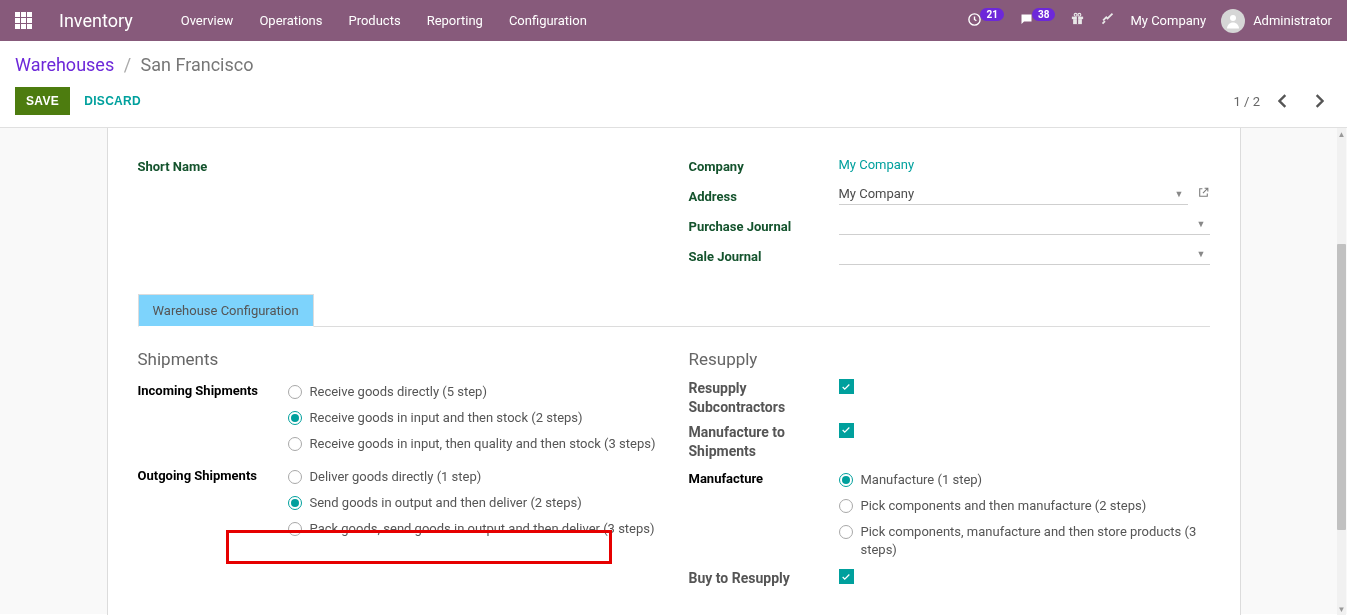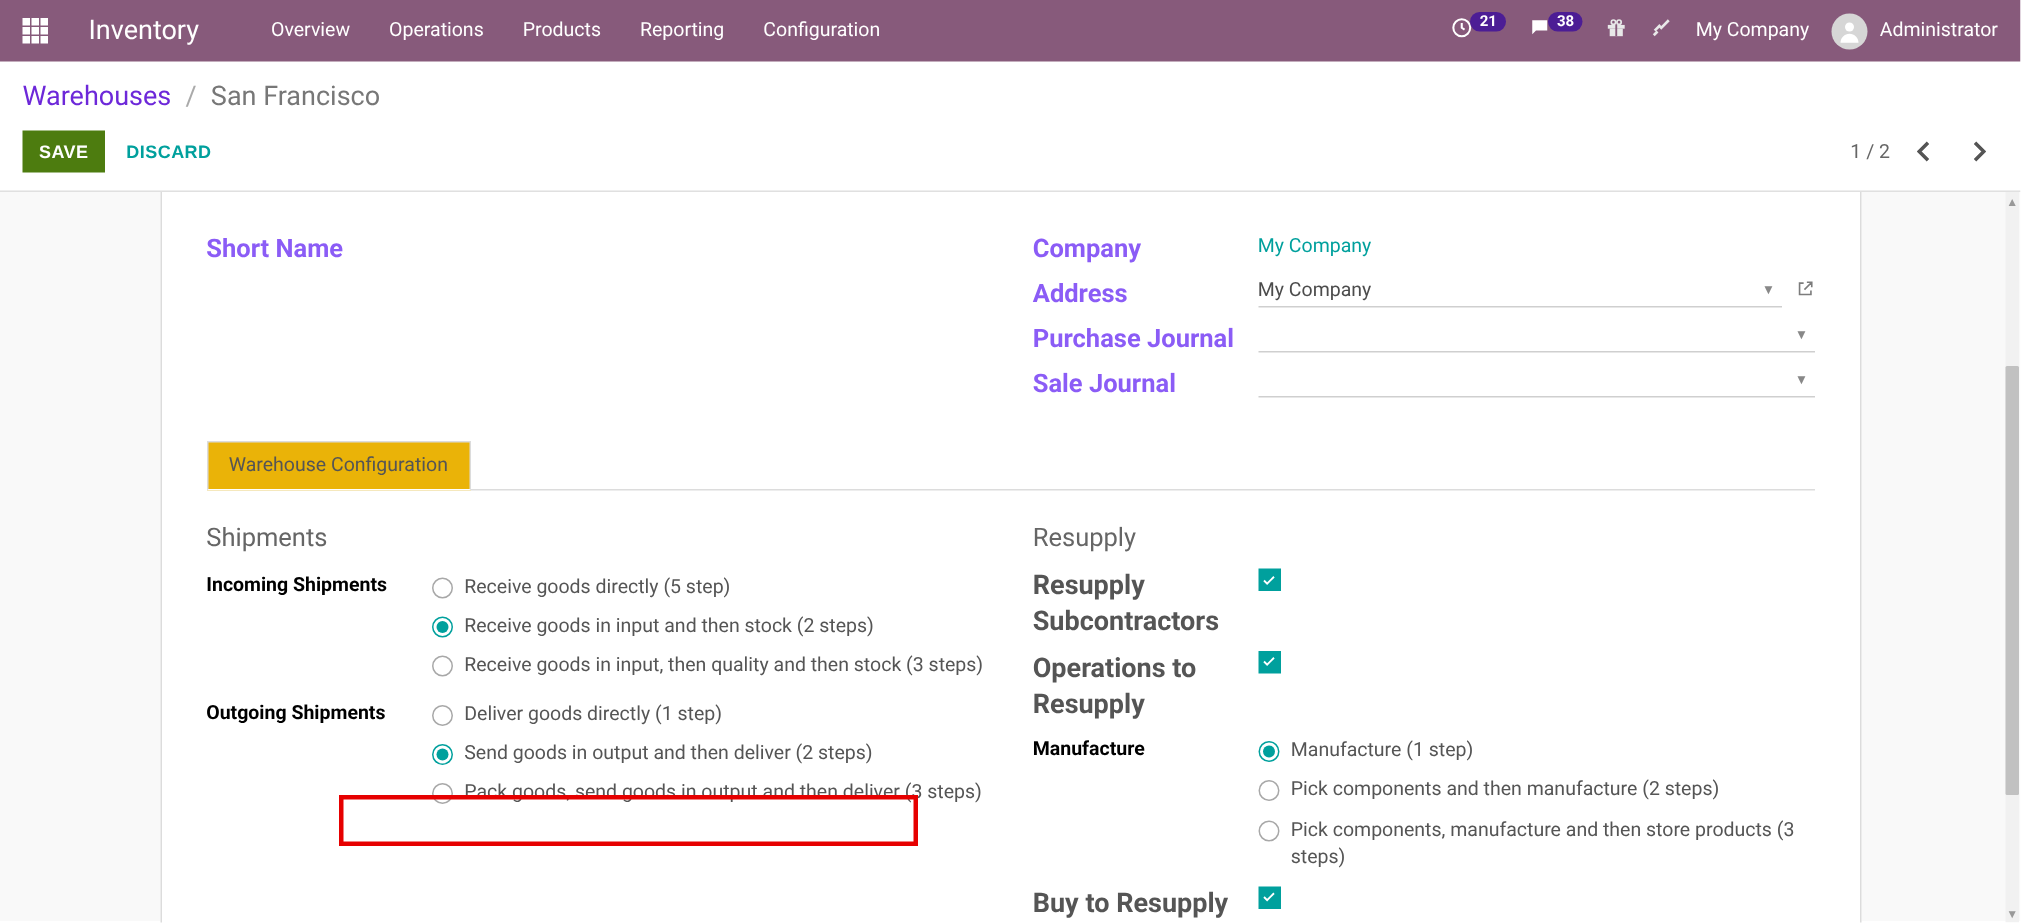--- a/index.html
+++ b/index.html
@@ -7,21 +7,21 @@
 
 .navbar { height: 41px; background: #875a7b; display: flex; align-items: center; padding: 0 15px; color: #fff; }
 .apps-icon { width: 22px; display: flex; flex-wrap: wrap; gap: 1px; cursor: pointer; }
 .apps-icon span { width: 5px; height: 5px; background: #fff; display: block; }
 .brand { font-size: 18px; font-weight: 400; margin-left: 22px; }
 .nav-menu { display: flex; margin-left: 36px; gap: 2px; }
 .nav-menu a { color: #fff; text-decoration: none; padding: 8px 12px; font-size: 13px; cursor: pointer; }
 .nav-right { margin-left: auto; display: flex; align-items: center; gap: 15px; }
 .badge-wrap { display: flex; align-items: center; cursor: pointer; position: relative; }
 .badge-icon { color: #fff; }
-.badge { background: #4c1d95; color: #fff; font-size: 10px; border-radius: 8px; padding: 1px 6px; font-weight: bold; margin-left: -2px; position: relative; top: -6px; }
+.badge { background: #6d28d9; color: #fff; font-size: 10px; border-radius: 8px; padding: 1px 6px; font-weight: bold; margin-left: -2px; position: relative; top: -6px; }
 .nav-icon { color: #e8e8e8; cursor: pointer; font-size: 15px; }
 .company { color: #fff; font-size: 13px; cursor: pointer; }
 .user { display: flex; align-items: center; gap: 8px; color: #fff; font-size: 13px; cursor: pointer; }
 .avatar { width: 24px; height: 24px; border-radius: 50%; background: #d6d6d6; display: flex; align-items: center; justify-content: center; }
 .avatar svg { width: 18px; height: 18px; fill: #fff; }
 
 .control-panel { padding: 13px 15px 12px; }
 .breadcrumb { font-size: 18px; }
 .breadcrumb a { color: #6d28d9; text-decoration: none; cursor: pointer; }
 .breadcrumb .sep { color: #aaa; margin: 0 5px; }
@@ -32,51 +32,51 @@
 .pager { display: flex; align-items: center; gap: 10px; font-size: 13px; color: #666; }
 .pager-btn { width: 26px; height: 26px; display: flex; align-items: center; justify-content: center; cursor: pointer; color: #666; }
 
 .sheet-bg { background: #f9f9f9; border-top: 1px solid #e0e0e0; height: 487px; position: relative; }
 .sheet { background: #fff; width: 1134px; margin: 0 auto; border: 1px solid #dcdcdc; border-top: none; min-height: 487px; padding: 24px 30px 30px; }
 
 .form-row { display: flex; }
 .form-col { flex: 1; }
 .form-col + .form-col { padding-left: 30px; }
 .field-row { display: flex; align-items: center; margin-bottom: 6px; min-height: 24px; }
-.field-label { width: 150px; font-weight: bold; color: #8b5cf6; font-size: 17px; padding-top: 4px; }
+.field-label { width: 150px; font-weight: bold; color: #14532d; font-size: 13px; padding-top: 4px; }
 .field-ctrl { flex: 1; }
 .text-input { border: none; border-bottom: 1px solid #4c4c4c; padding: 3px 0; width: 100%; font-size: 13px; outline: none; }
 .m2o-wrap { display: flex; align-items: center; }
 .m2o { flex: 1; border-bottom: 1px solid #cfcfcf; display: flex; align-items: center; justify-content: space-between; padding: 3px 0 3px 0; cursor: pointer; min-height: 22px; }
 .m2o .caret { color: #888; font-size: 9px; padding-right: 4px; }
 .ext-link { margin-left: 9px; color: #7c7c7c; cursor: pointer; font-size: 13px; }
 
 .tabs { display: flex; border-bottom: 1px solid #dcdcdc; margin-top: 22px; }
-.tab { border: 1px solid #dcdcdc; border-bottom: 1px solid #fff; background: #eab308; padding: 8px 14px; font-size: 13px; color: #555; margin-bottom: -1px; cursor: pointer; }
+.tab { border: 1px solid #dcdcdc; border-bottom: 1px solid #fff; background: #7dd3fc; padding: 8px 14px; font-size: 13px; color: #555; margin-bottom: -1px; cursor: pointer; }
 .tab-content { padding-top: 22px; }
 
 .section-title { font-size: 17px; color: #666; margin-bottom: 10px; font-weight: 400; }
 .group-grid { display: flex; gap: 30px; }
 .group-col { flex: 1; }
 
 .grow { display: flex; align-items: flex-start; margin-bottom: 2px; }
 .grow .glabel { width: 150px; font-weight: bold; color: #000000; font-size: 13px; padding-top: 4px; }
 .grow .gctrl { flex: 1; }
 
 .radio-item { display: flex; align-items: flex-start; gap: 8px; padding: 4px 0; cursor: pointer; }
 .radio { width: 14px; height: 14px; border: 1px solid #a8a8a8; border-radius: 50%; display: inline-flex; align-items: center; justify-content: center; flex-shrink: 0; margin-top: 2px; }
 .radio.checked { border-color: #00a09d; }
 .radio.checked::after { content: ""; width: 8px; height: 8px; background: #00a09d; border-radius: 50%; }
 .radio-label { color: #555; line-height: 1.4; }
 
 .check { width: 15px; height: 15px; background: #00a09d; display: inline-flex; align-items: center; justify-content: center; flex-shrink: 0; cursor: pointer; }
 .check svg { width: 10px; height: 10px; stroke: #fff; stroke-width: 3; fill: none; }
 
 .chk-row { display: flex; align-items: flex-start; margin-bottom: 6px; }
-.chk-row .clabel { width: 150px; font-weight: bold; color: #555; font-size: 18px; padding-top: 0; line-height: 1.35; }
+.chk-row .clabel { width: 150px; font-weight: bold; color: #555; font-size: 14px; padding-top: 0; line-height: 1.35; }
 
 .highlight-red { position: absolute; border: 3px solid #e60000; }
 
 .scrollbar { position: absolute; right: 1px; top: 128px; width: 9px; height: 487px; background: #f1f1f1; }
 .scroll-arrow { height: 12px; display: flex; align-items: center; justify-content: center; color: #999; font-size: 8px; }
 .scroll-thumb { position: absolute; right: 0; width: 9px; background: #c1c1c1; border-radius: 1px; }
 </style>
 </head>
 <body>
 
@@ -276,21 +276,21 @@
 
           <div class="chk-row">
             <div class="clabel">Resupply Subcontractors</div>
             <div><span class="check">
                   <svg viewBox="0 0 24 24">
                     <path d="M4 12l5 5L20 6"></path>
                   </svg>
                 </span></div>
           </div>
           <div class="chk-row">
-            <div class="clabel">Operations to Resupply</div>
+            <div class="clabel">Manufacture to Shipments</div>
             <div><span class="check">
                   <svg viewBox="0 0 24 24">
                     <path d="M4 12l5 5L20 6"></path>
                   </svg>
                 </span></div>
           </div>
 
           <div class="grow">
             <div class="glabel">Manufacture</div>
             <div class="gctrl">

